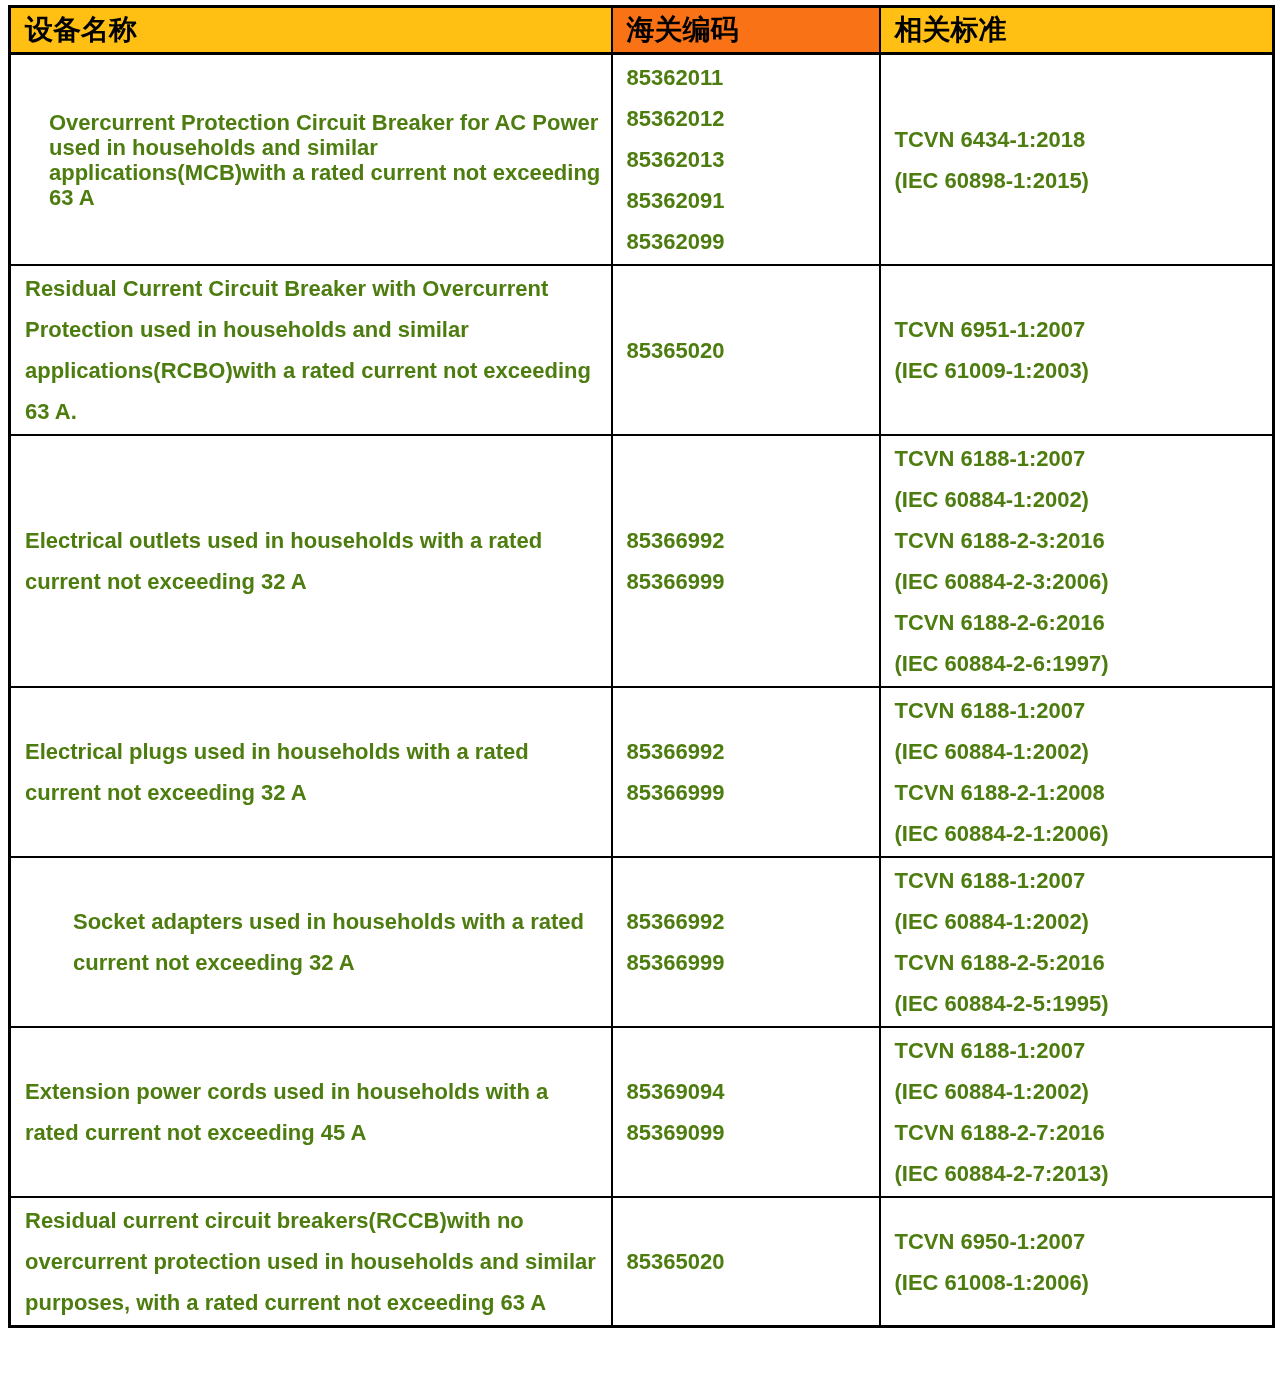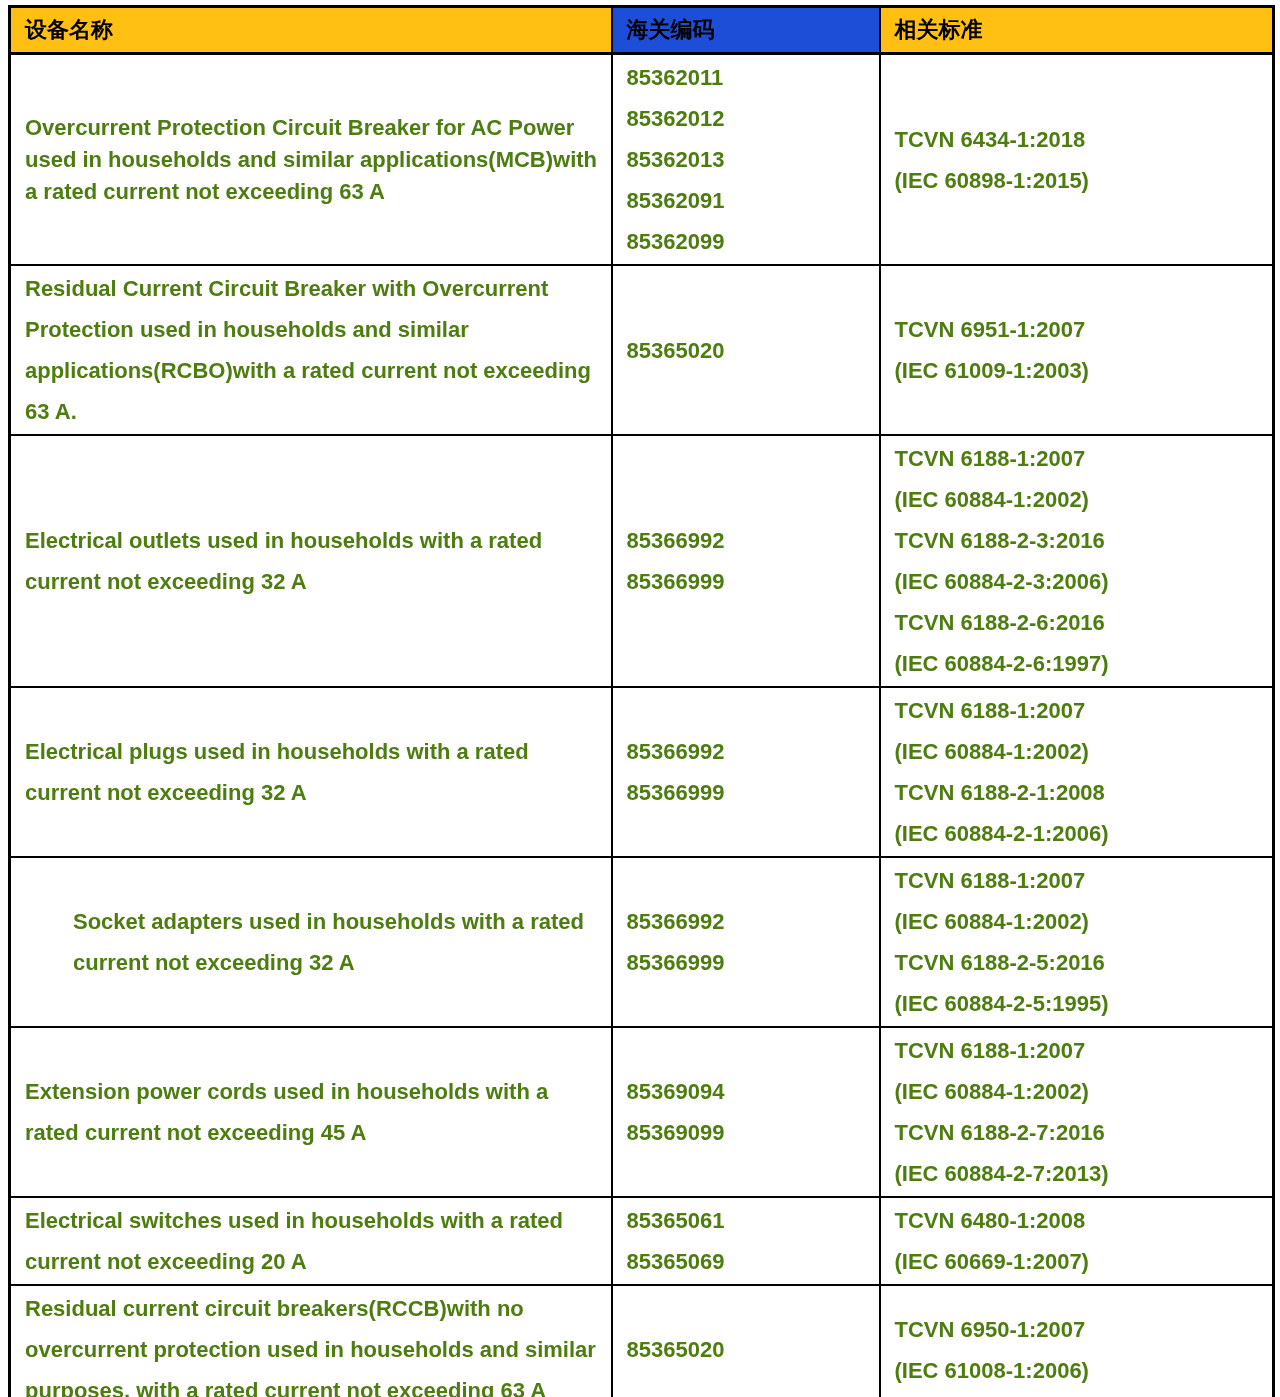--- a/index.html
+++ b/index.html
@@ -22,21 +22,21 @@
     border: 3px solid #000000;
   }
   col.col-name  { width: 602px; }
   col.col-code  { width: 268px; }
   col.col-std   { width: 394px; }
 
   thead th {
     background: #FFC013;
     text-align: left;
     vertical-align: middle;
-    font-size: 22px;
+    font-size: 28px;
     font-weight: bold;
     height: 44px;
     padding: 0 8px 0 14px;
     border: 2px solid #000000;
     border-bottom: 3px solid #000000;
   }
   tbody td {
     border: 2px solid #000000;
     vertical-align: middle;
     text-align: left;
@@ -58,28 +58,28 @@
 
 <table class="standards-table">
   <colgroup>
     <col class="col-name">
     <col class="col-code">
     <col class="col-std">
   </colgroup>
   <thead>
     <tr>
       <th style="background: rgb(255, 192, 19);">设备名称</th>
-      <th style="background: #1d4ed8;">海关编码</th>
+      <th style="background: #f97316;">海关编码</th>
       <th style="background: rgb(255, 192, 19); margin-left: 20px;">相关标准</th>
     </tr>
   </thead>
   <tbody id="table-body">
       <tr>
         <td>
-          <div style="line-height: 32px;">Overcurrent Protection Circuit Breaker for AC Power used in households and similar applications(MCB)with a rated current not exceeding 63 A</div>
+          <div style="line-height: 25px; margin-left: 24px;">Overcurrent Protection Circuit Breaker for AC Power used in households and similar applications(MCB)with a rated current not exceeding 63 A</div>
         </td>
         <td>
           <div class="cell-line">85362011</div>
           <div class="cell-line">85362012</div>
           <div class="cell-line">85362013</div>
           <div class="cell-line">85362091</div>
           <div class="cell-line">85362099</div>
         </td>
         <td>
           <div class="cell-line">TCVN 6434-1:2018</div>
@@ -155,33 +155,20 @@
         </td>
         <td>
           <div class="cell-line">TCVN 6188-1:2007</div>
           <div class="cell-line">(IEC 60884-1:2002)</div>
           <div class="cell-line">TCVN 6188-2-7:2016</div>
           <div class="cell-line">(IEC 60884-2-7:2013)</div>
         </td>
       </tr>
       <tr>
         <td>
-          <div style="line-height: 41px;">Electrical switches used in households with a rated current not exceeding 20 A</div>
-        </td>
-        <td>
-          <div class="cell-line">85365061</div>
-          <div class="cell-line">85365069</div>
-        </td>
-        <td>
-          <div class="cell-line">TCVN 6480-1:2008</div>
-          <div class="cell-line">(IEC 60669-1:2007)</div>
-        </td>
-      </tr>
-      <tr>
-        <td>
           <div style="line-height: 41px;">Residual current circuit breakers(RCCB)with no overcurrent protection used in households and similar purposes, with a rated current not exceeding 63 A</div>
         </td>
         <td>
           <div class="cell-line">85365020</div>
         </td>
         <td>
           <div class="cell-line">TCVN 6950-1:2007</div>
           <div class="cell-line">(IEC 61008-1:2006)</div>
         </td>
       </tr>

